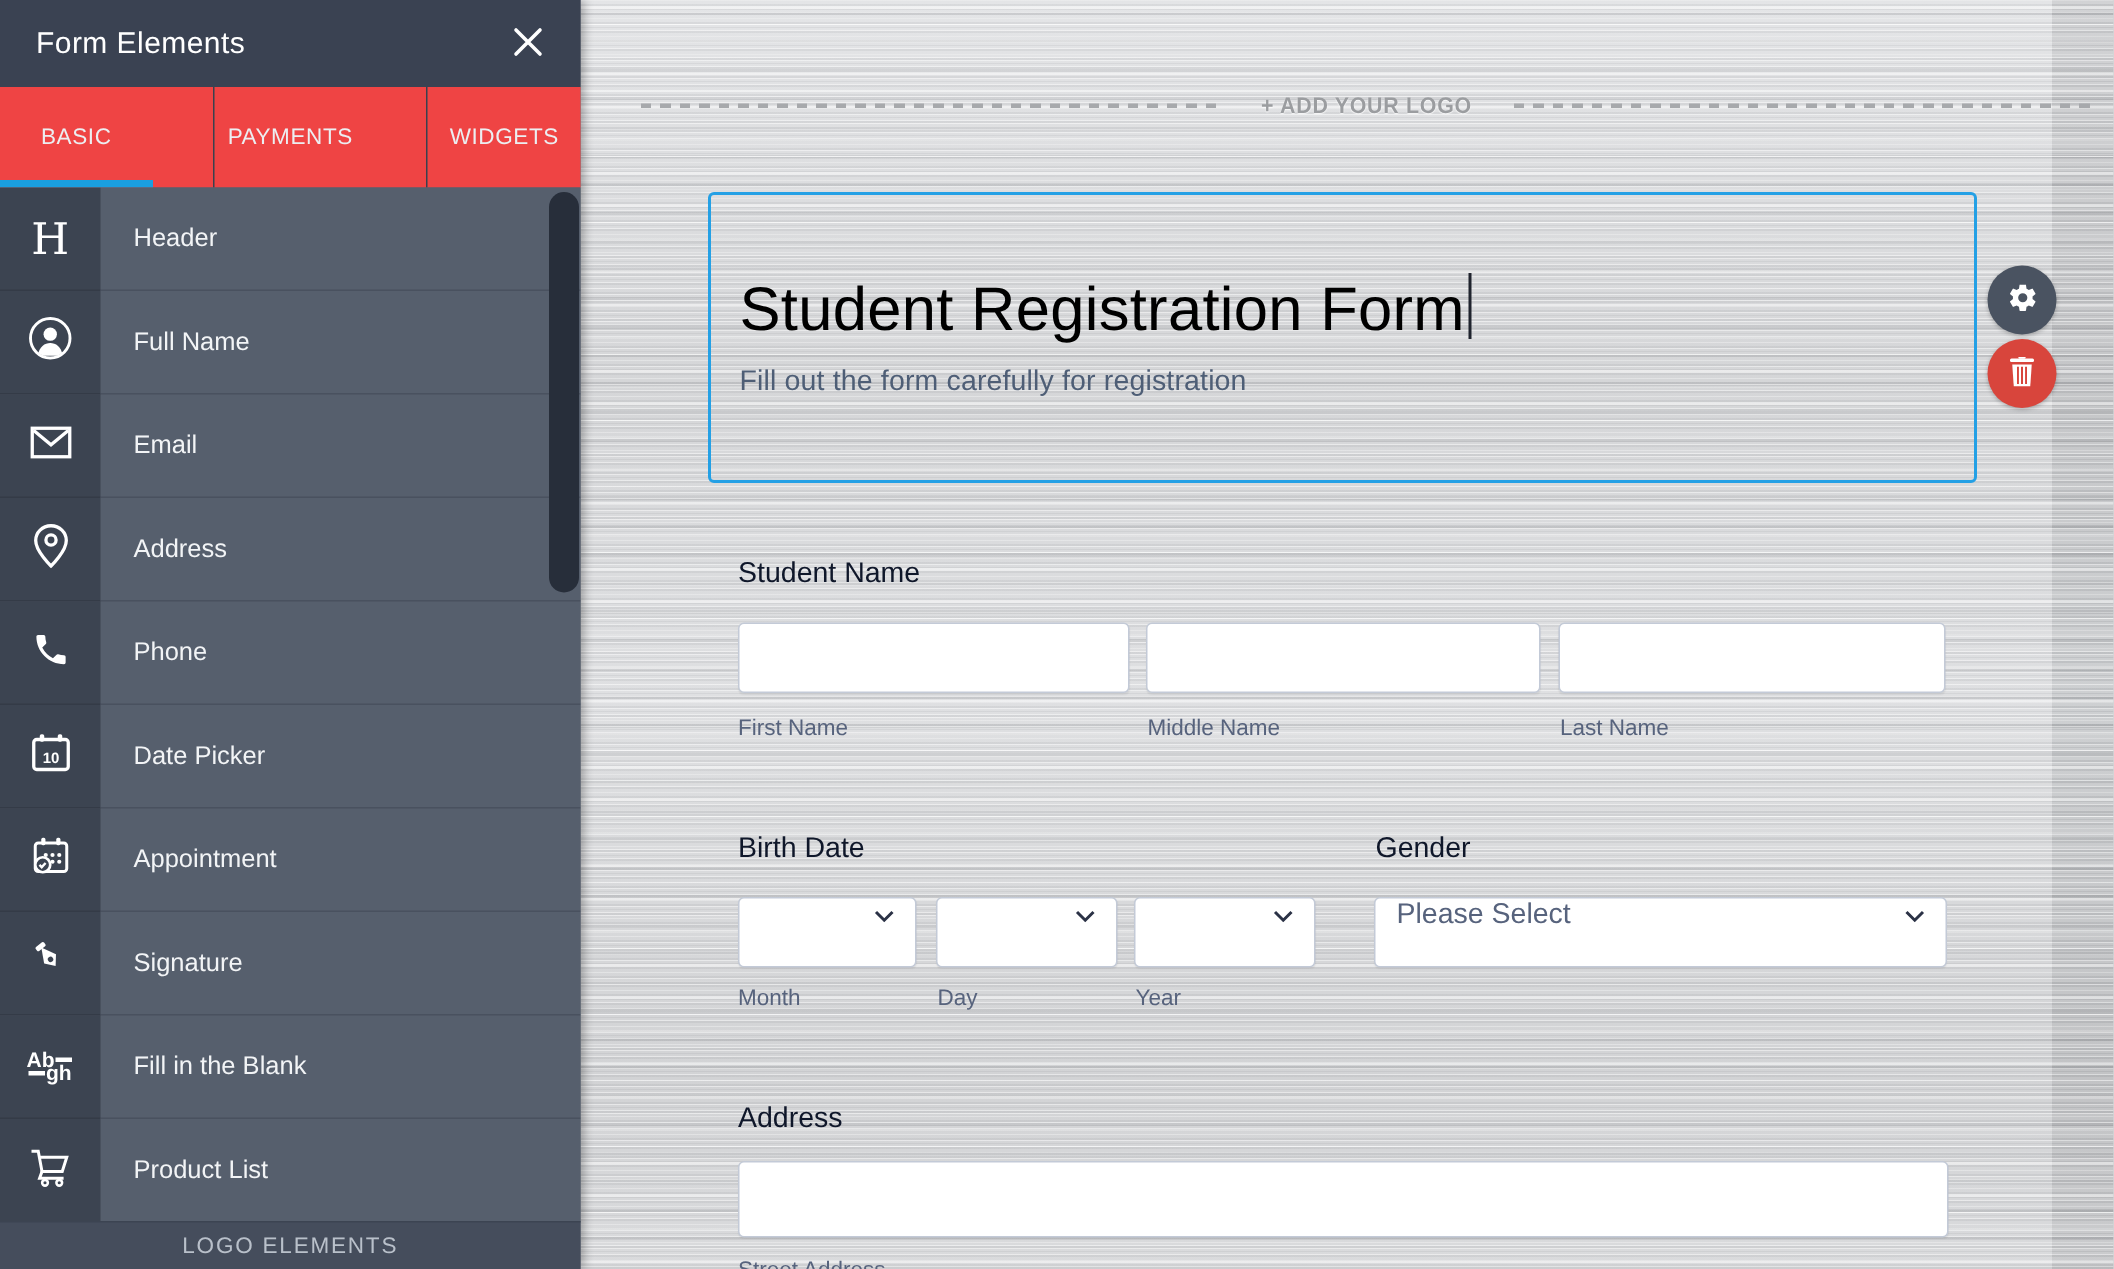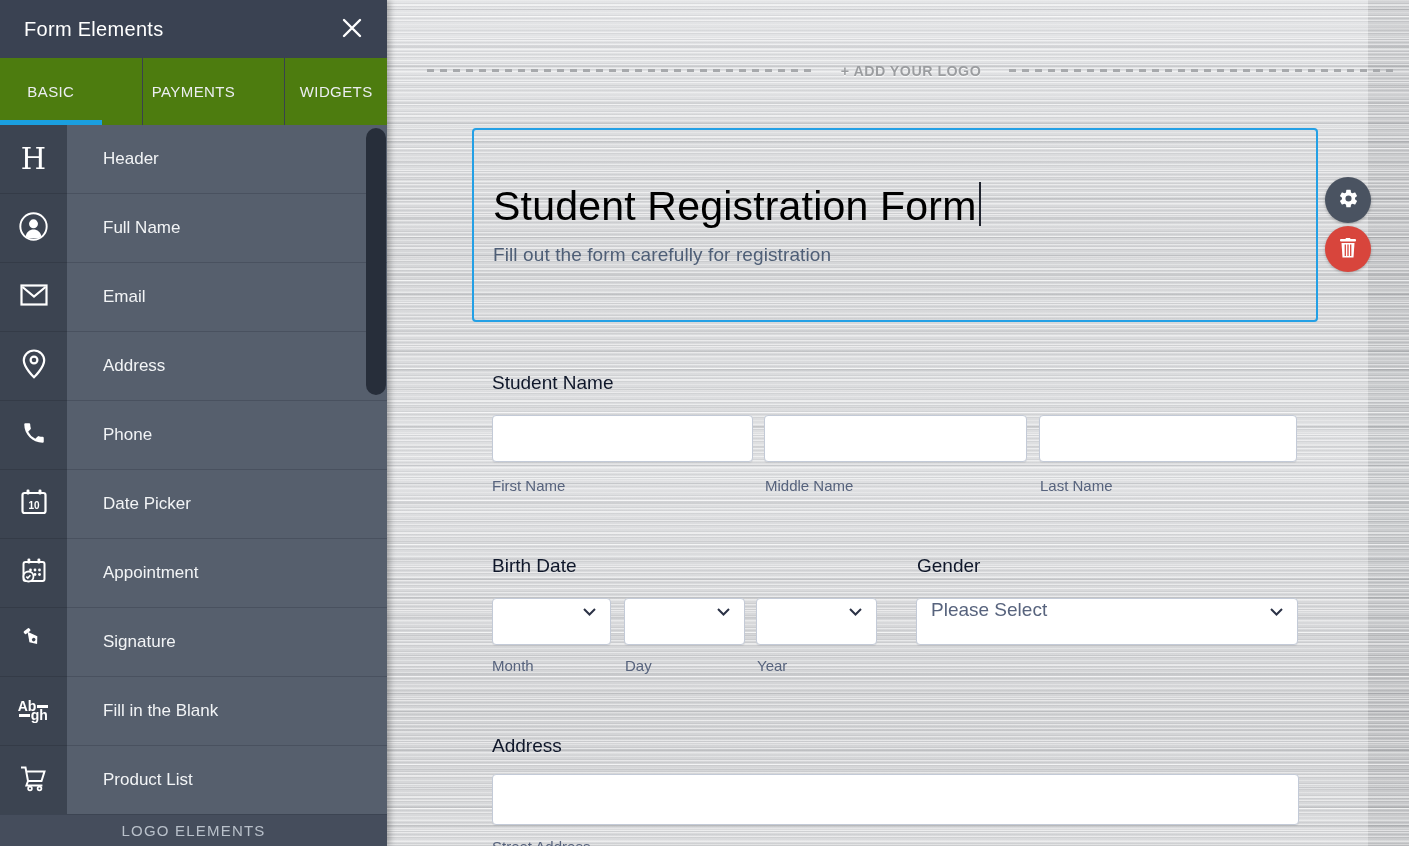--- a/index.html
+++ b/index.html
@@ -39,41 +39,41 @@
     display: flex; flex-direction: column;
   }
   .sb-header {
     height: 58px; background: #3a4252; flex: 0 0 58px;
     display: flex; align-items: center; padding: 0 18px 0 24px;
   }
   .sb-title { color: #ffffff; font-size: 20px; font-weight: 400; letter-spacing: .3px; flex: 1; }
   .sb-close { background: none; border: none; cursor: pointer; width: 34px; height: 34px;
     display: flex; align-items: center; justify-content: center; }
   .tabs {
-    height: 67px; flex: 0 0 67px; background: #4d7c0f;
+    height: 67px; flex: 0 0 67px; background: #ef4444;
     display: flex; position: relative;
   }
   .tab {
     flex: 1; display: flex; align-items: center; justify-content: center;
     color: #eceef1; font-size: 15px; font-weight: 500; letter-spacing: .4px;
     position: relative; cursor: pointer;
   }
   .tab + .tab { border-left: 1px solid #39414e; margin-left: 40px; }
   .tab.active::after {
     content: ""; position: absolute; left: 0; right: 0; bottom: 0; height: 5px;
     background: #1a9fe0;
   }
   .items { flex: 1 1 auto; position: relative; background: #565f6d; overflow: hidden; }
   .item { display: flex; height: 69px; cursor: pointer; }
   .item .icell {
     flex: 0 0 67px; background: #3c4451; display: flex; align-items: center; justify-content: center;
     border-bottom: 1px solid #343b47;
   }
   .item .lbl {
-    flex: 1; display: flex; align-items: center; padding-left: 36px;
+    flex: 1; display: flex; align-items: center; padding-left: 22px;
     color: #f2f4f6; font-size: 17px; border-bottom: 1px solid #49515f;
   }
   .h-glyph { font-family: "DejaVu Serif", "Liberation Serif", serif; font-size: 29px; color: #ffffff; line-height: 1; }
   .fib { color:#fff; font-size: 14px; font-weight: bold; line-height: 9px; letter-spacing: 0; }
   .fib .dash { display: inline-block; width: 11px; height: 2.5px; background: #fff; vertical-align: middle; margin: 0 1px 2px 1px;}
   .sb-footer {
     flex: 0 0 32px; background: #454d5c; border-top: 1px solid #3c4452;
     display: flex; align-items: center; justify-content: center;
     color: #b9c0ca; font-size: 15px; letter-spacing: 1.2px;
   }

